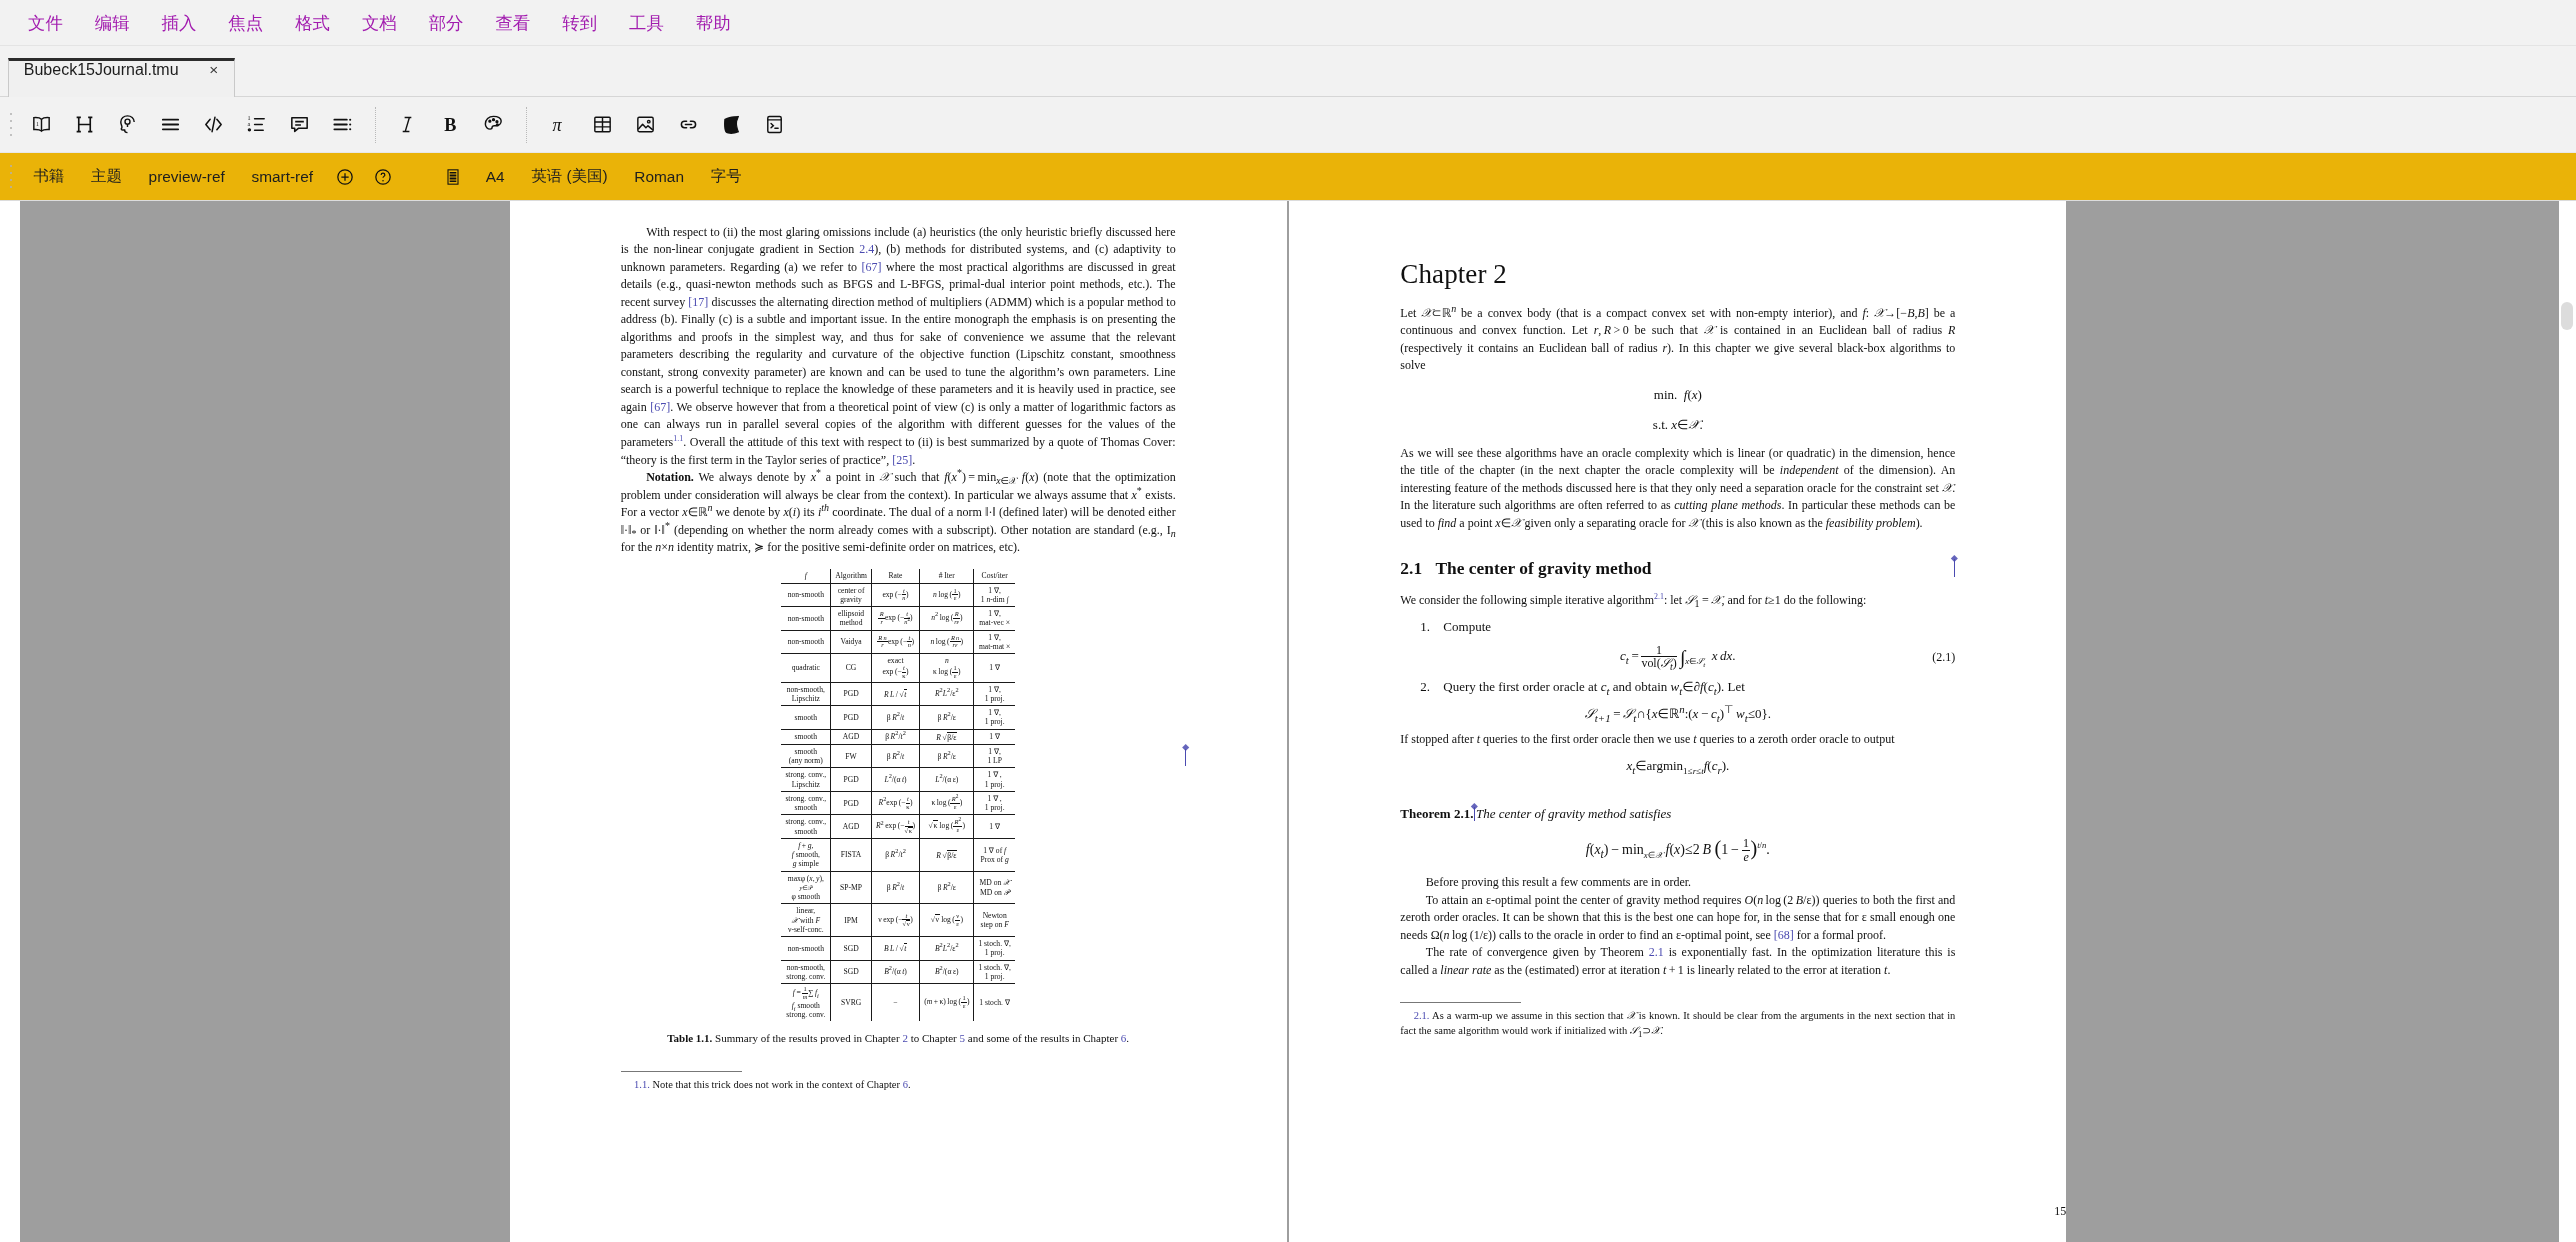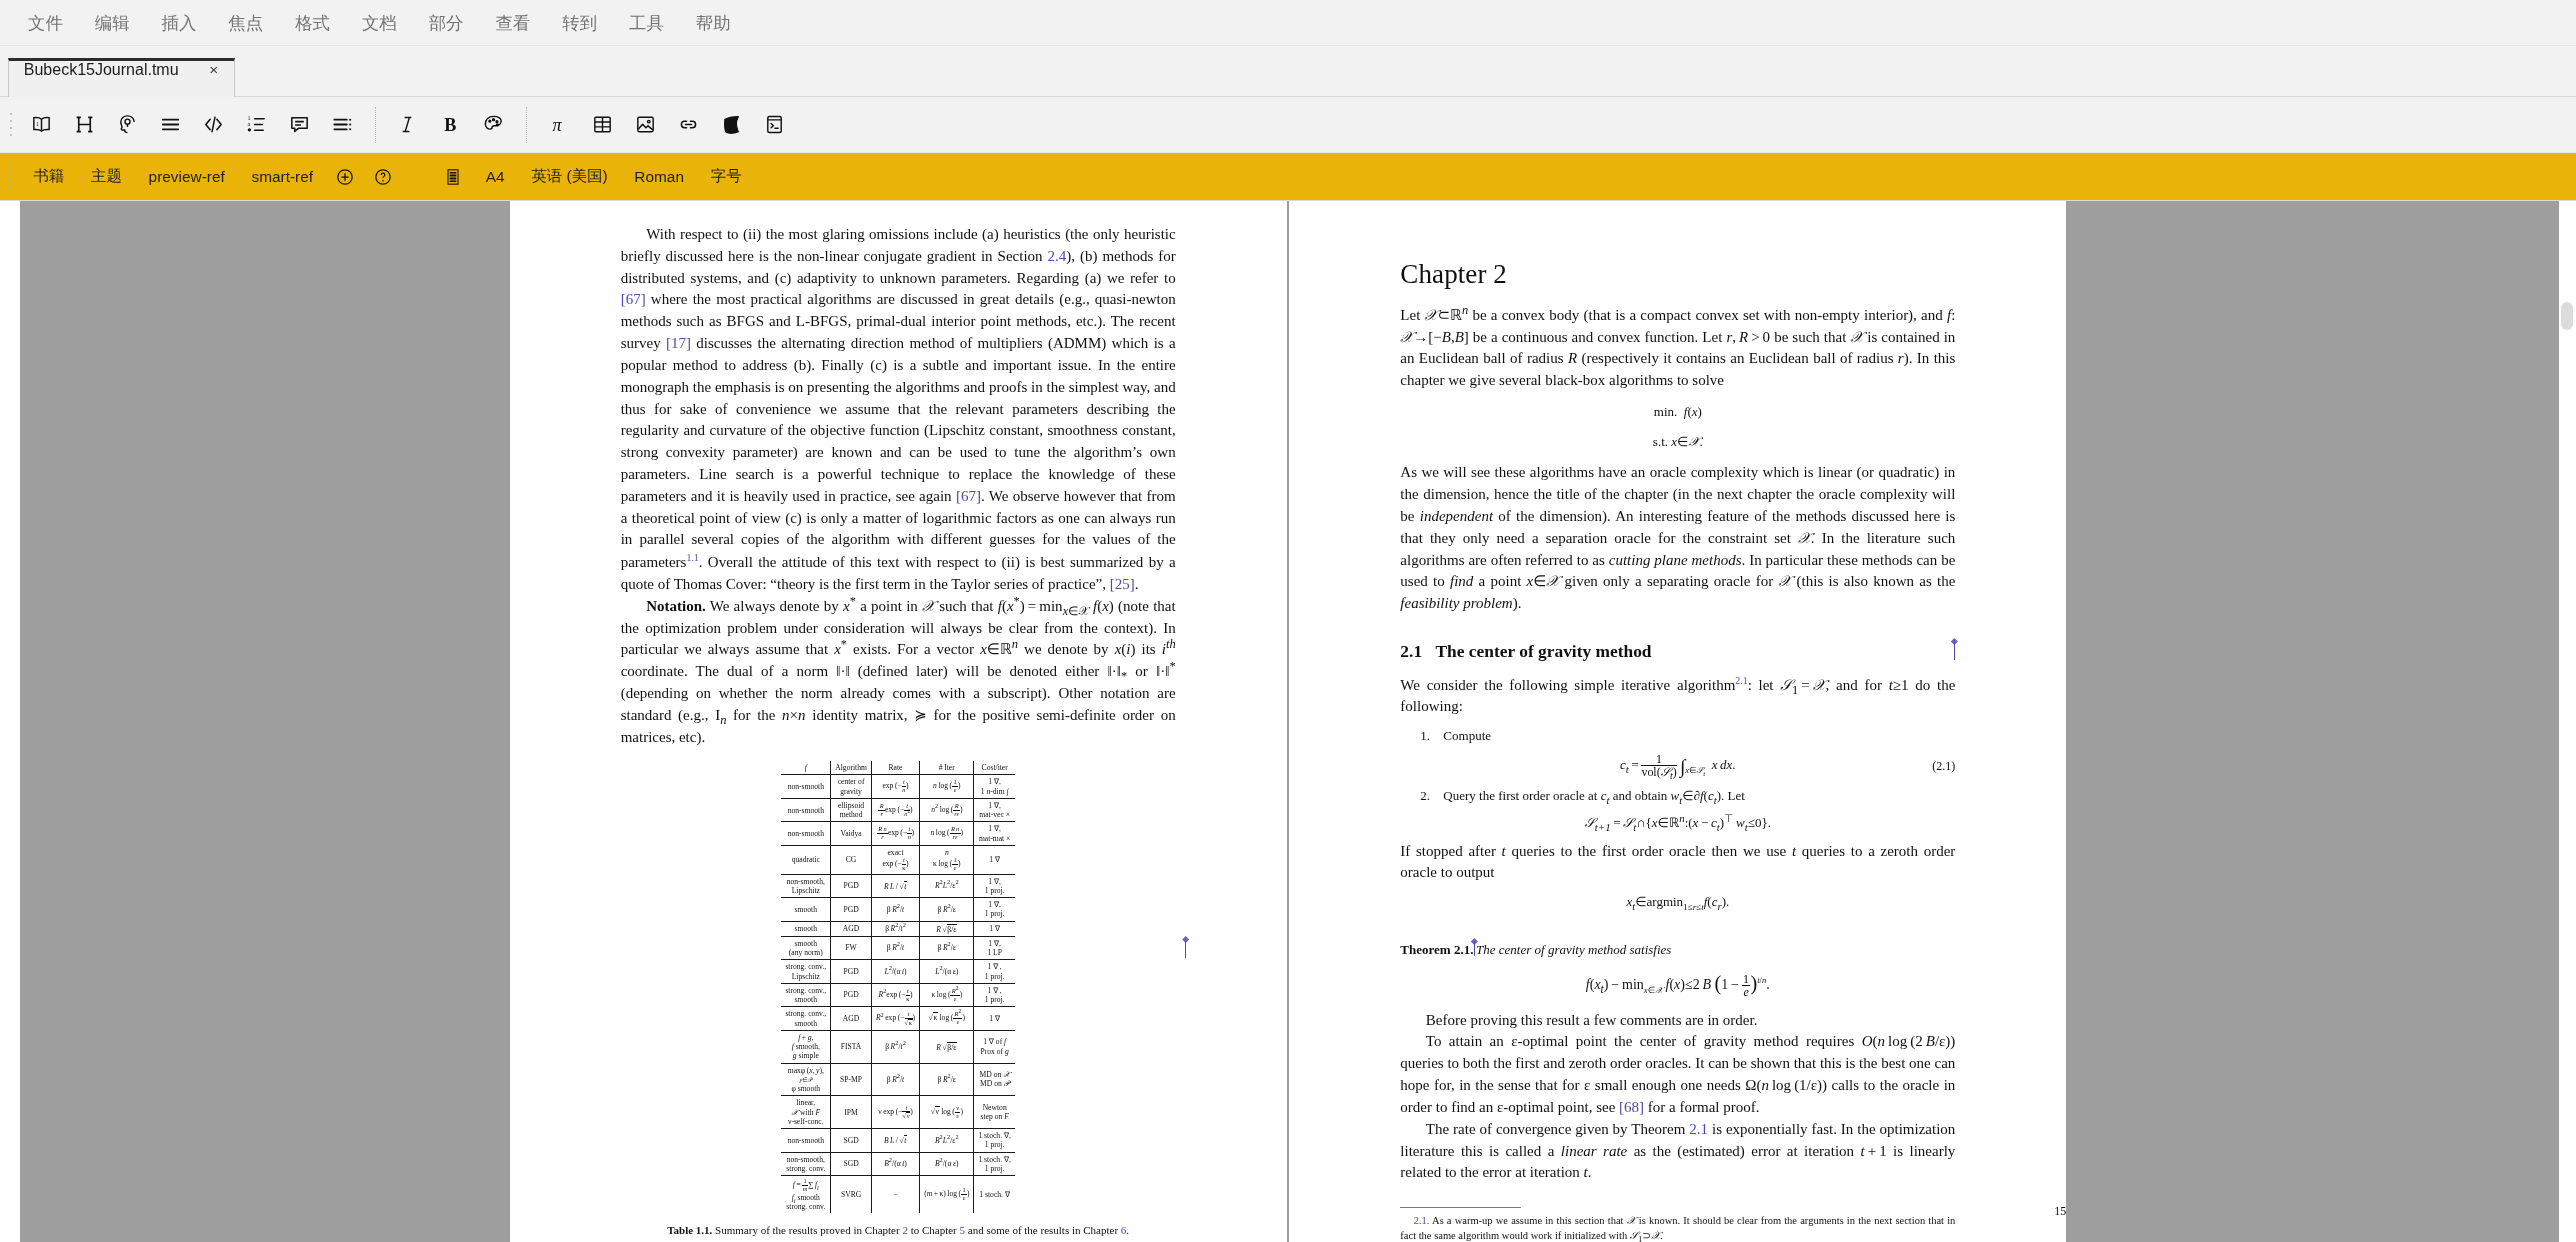--- a/index.html
+++ b/index.html
@@ -14,21 +14,21 @@
   .menubar {
     height: 46px;
     background: #f2f2f2;
     display: flex;
     align-items: center;
     padding-left: 12px;
     border-bottom: 0.7px solid #e4e4e4;
   }
   .menu-item {
     font-size: 17.4px;
-    color: #737373;
+    color: #a21caf;
     padding: 5.4px 16px;
     white-space: nowrap;
     cursor: default;
   }
 
   
   .tabstrip {
     height: 51px;
     background: #f2f2f2;
     display: flex;
@@ -135,21 +135,21 @@
     width: 777px;
     background: #ffffff;
     padding: 23px 111px 0 111px;
     position: relative;
     font-family: "Liberation Serif", serif;
     color: #101010;
   }
 
   
   .doc-p {
-    font-size: 15px;
+    font-size: 12px;
     line-height: 1.455;
     text-align: justify;
     text-indent: 25.5px;
     margin-bottom: 0;
     hyphens: manual;
   }
   .doc-p.noindent { text-indent: 0; }
   .ref { color: #4a4ab0; }
   .sup { font-size: 0.66em; vertical-align: super; }
   .sup.ref { color: #4a4ab0; }

